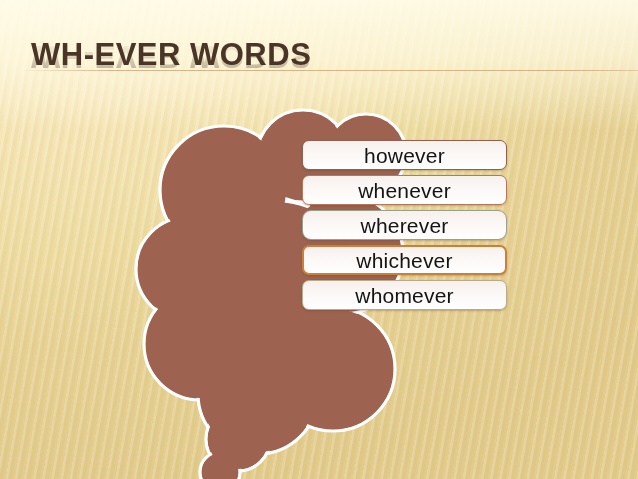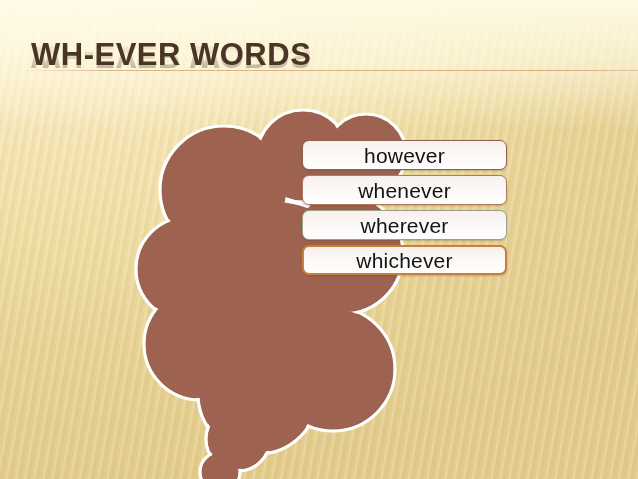--- a/index.html
+++ b/index.html
@@ -142,21 +142,21 @@
     font-size: 21px;
     color: #141414;
     line-height: 21px;
     letter-spacing: 0.2px;
     white-space: nowrap;
   }
   
   .wb-0 { border-color: #8e6150; text-align: right; }
   .wb-1 { border-color: #c2a099; }
   .wb-2 { border-color: #b4795c; justify-content: center; }
-  .wb-3 { border-color: #9ba08a; }
+  .wb-3 { border-color: #9ba08a; border-radius: 9px; }
   .wb-4 { border-color: #c8803b; border-width: 2px; text-align: right; }
   .wb-5 { border-color: #8c5638; }
   .wb-6 { border-color: #b9a98f; }
 </style>
 </head>
 <body>
 
 <div id="slide">
 
   <div class="bg-base"></div>
@@ -212,15 +212,18 @@
     </div>
     <div class="word-box wb-2">
       <span class="word-label">whenever</span>
     </div>
     <div class="word-box wb-3">
       <span class="word-label">wherever</span>
     </div>
     <div class="word-box wb-4">
       <span class="word-label">whichever</span>
     </div>
+    <div class="word-box wb-6">
+      <span class="word-label">whomever</span>
+    </div>
   </div>
 
 </div>
 
 </body></html>

